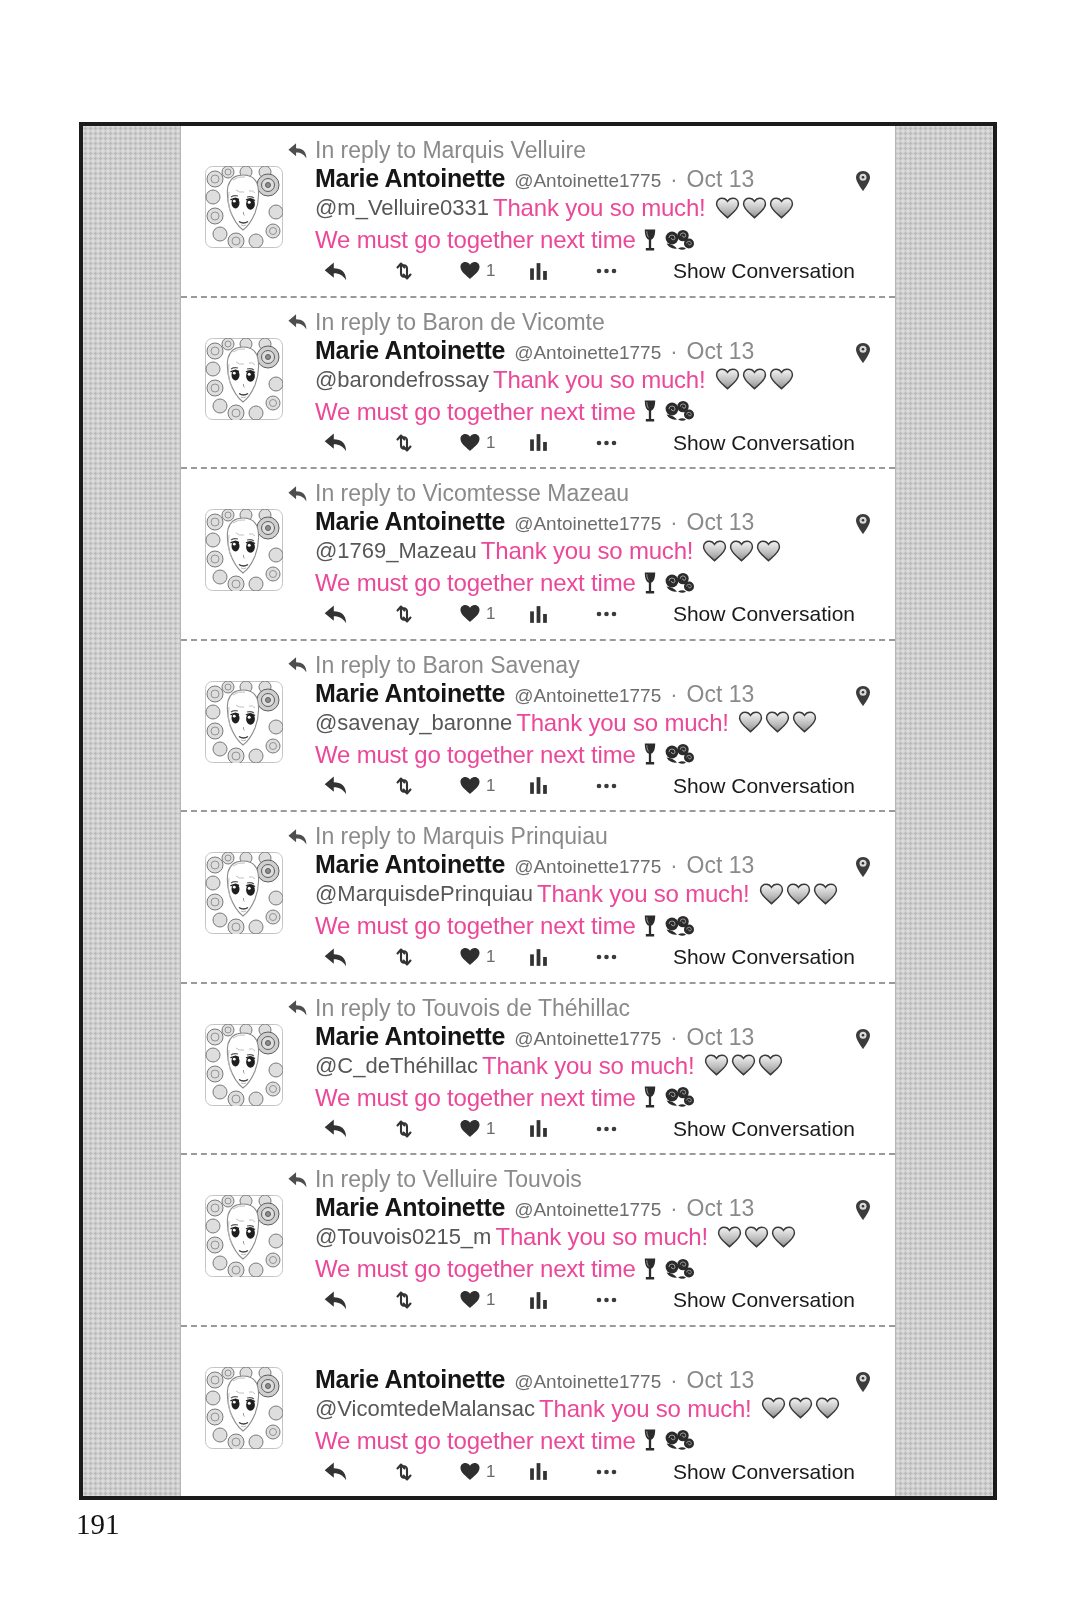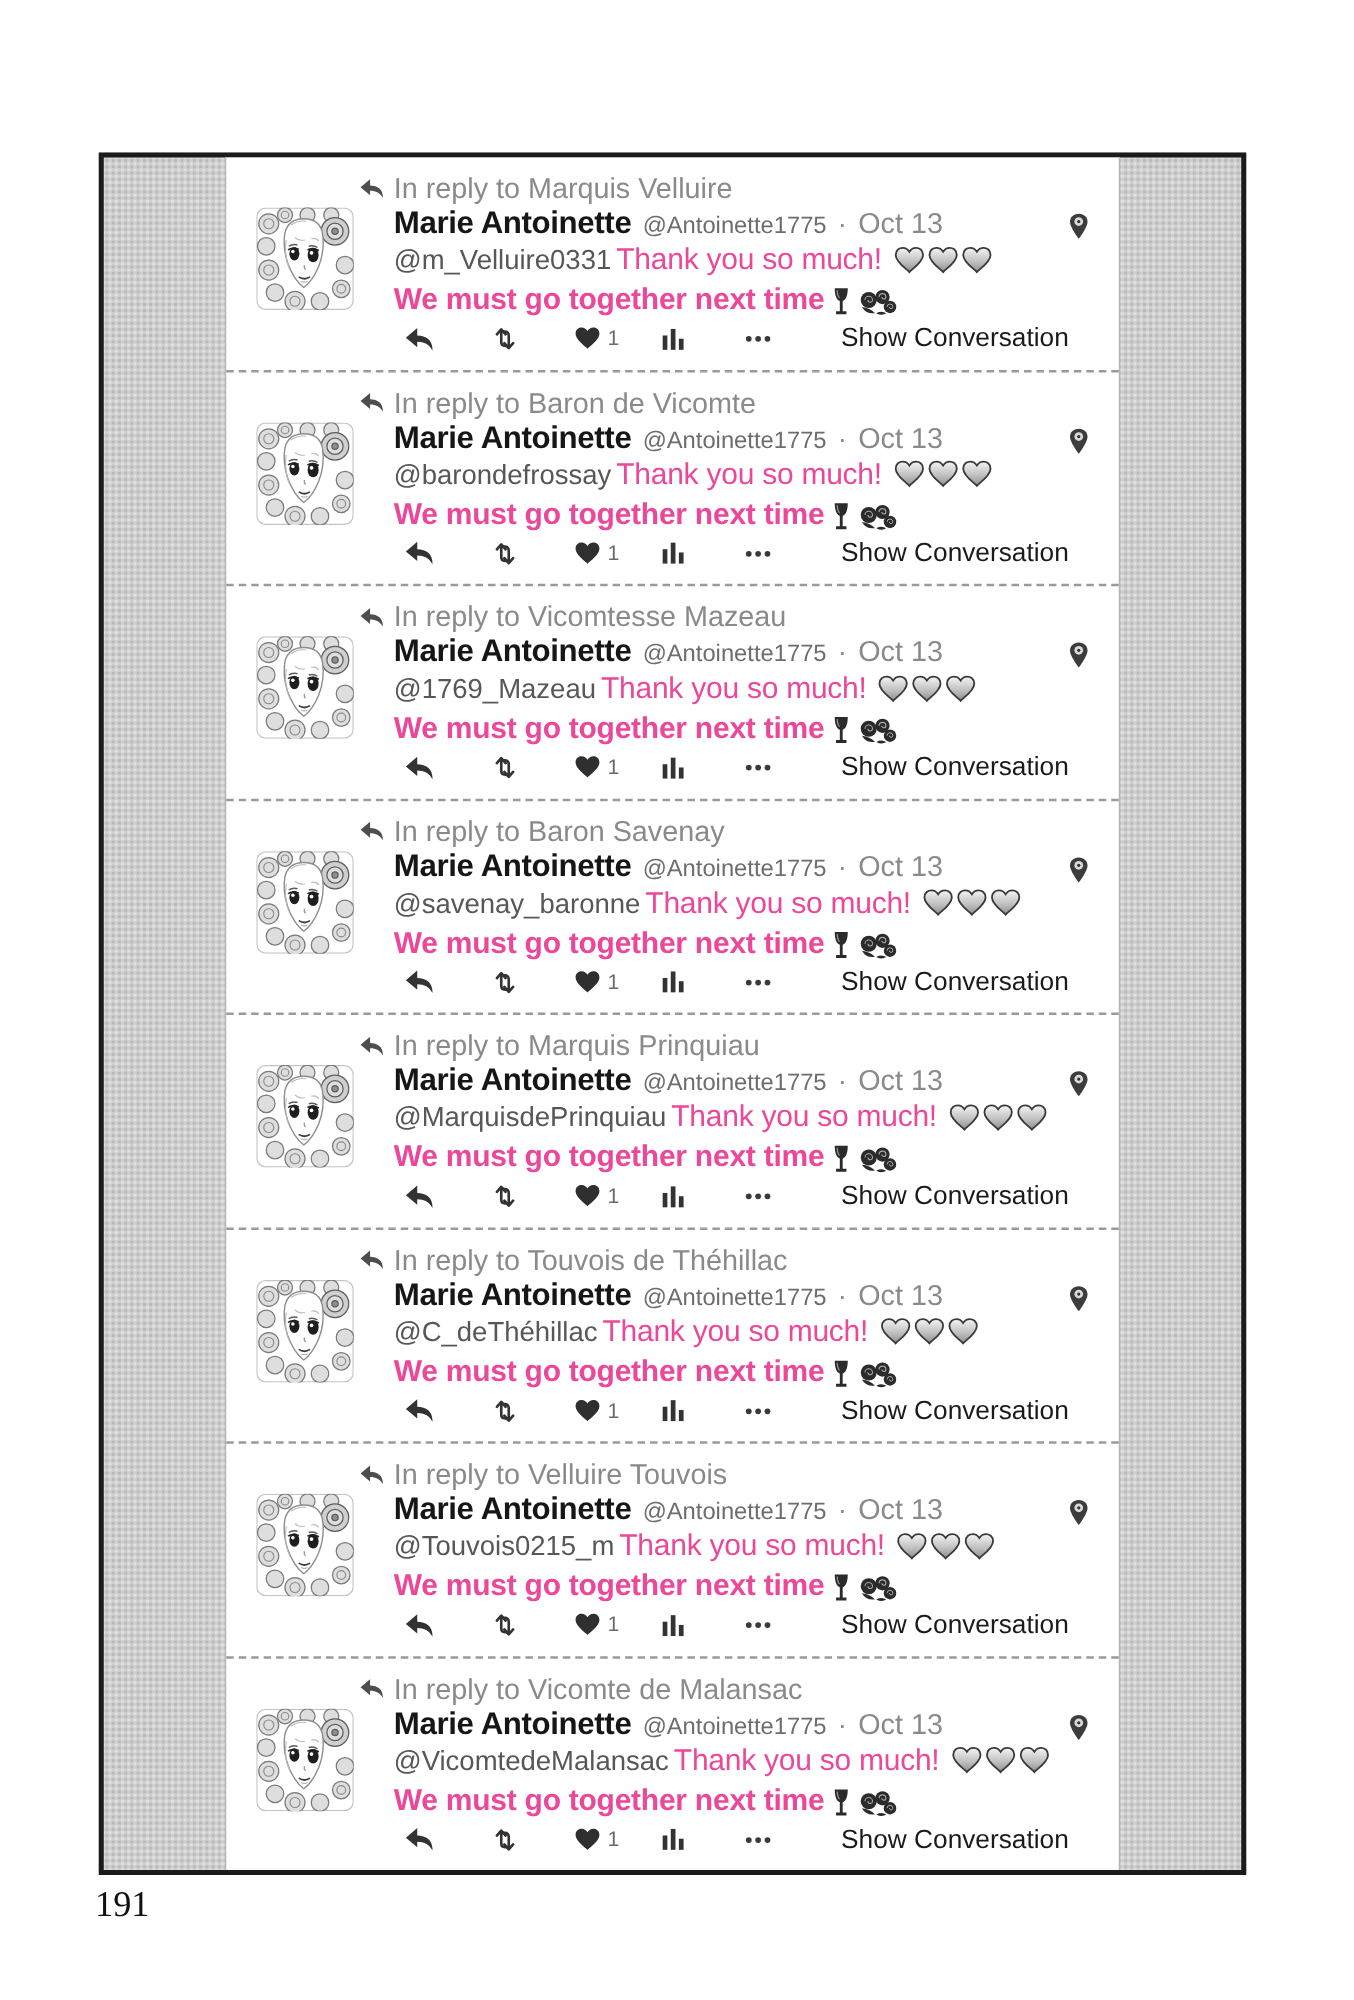--- a/index.html
+++ b/index.html
@@ -37,21 +37,21 @@
   .dot-sep{color:#8a8a8a;font-size:22px;}
   .date{color:#8a8a8a;font-size:23px;}
   .pin{position:absolute;right:24px;top:44px;}
   .body-line1{
     position:absolute;left:134px;top:68px;display:flex;align-items:center;gap:4px;white-space:nowrap;
   }
   .mention{color:#575757;font-size:22px;}
   .body-text{color:#ec4899;font-size:24px;letter-spacing:-0.2px;}
   .hearts{display:flex;align-items:center;gap:2px;margin-left:5px;}
   .body-line2{
-    position:absolute;left:134px;top:100px;display:flex;align-items:flex-end;gap:6px;white-space:nowrap;font-weight:bold;
+    position:absolute;left:134px;top:100px;display:flex;align-items:center;gap:6px;white-space:nowrap;
   }
   .actions{
     position:absolute;left:142px;right:40px;top:128px;height:34px;
     display:flex;align-items:center;
   }
   .act{width:68px;display:flex;align-items:center;gap:5px;cursor:pointer;}
   .like-count{color:#6b6b6b;font-size:17px;}
   .show-conv{
     margin-left:auto;color:#1a1a1a;font-size:21px;cursor:pointer;white-space:nowrap;
   }
@@ -1199,28 +1199,20 @@
         <ellipse cx="45.5" cy="38" rx="4.4" ry="5.8" fill="#1e1e1e"></ellipse>
         <circle cx="29.3" cy="35.2" r="1.4" fill="#ffffff"></circle>
         <circle cx="44.2" cy="36.2" r="1.5" fill="#ffffff"></circle>
         <path d="M25.5 34 Q28 31.5 34 33.5 M41 34 Q45 31.5 50 34.5" stroke="#222" fill="none" stroke-width="1.4"></path>
         <path d="M38.5 46 Q38 48.5 39.5 49.5" stroke="#9a9a9a" fill="none" stroke-width="1"></path>
         <path d="M34 55.5 Q38.5 58.5 43 55.5" stroke="#3d3d3d" fill="none" stroke-width="1.4"></path>
         <path d="M36 59 Q38.5 60.5 41 59" stroke="#b0b0b0" fill="none" stroke-width="0.9"></path>
       </svg>
     </span>
 
-    <div class="reply-line">
-      <span>
-        <svg width="21" height="18" viewBox="0 0 22 18">
-          <path d="M9.5 1 L1.5 7.8 L9.5 14.5 V10.6 C14.5 10.6 17.8 12.5 20.3 16.8 C20.3 9 15.8 6.4 9.5 6.2 Z" fill="#4e4e4e"></path>
-        </svg>
-      </span>
-      <span>In reply to Vicomte de Malansac</span>
-    </div>
 
     <div class="name-line">
       <span class="name">Marie Antoinette</span>
       <span class="handle">@Antoinette1775</span>
       <span class="dot-sep">·</span>
       <span class="date">Oct 13</span>
     </div>
 
     <span class="pin">
       <svg width="16" height="22" viewBox="0 0 16 22">

